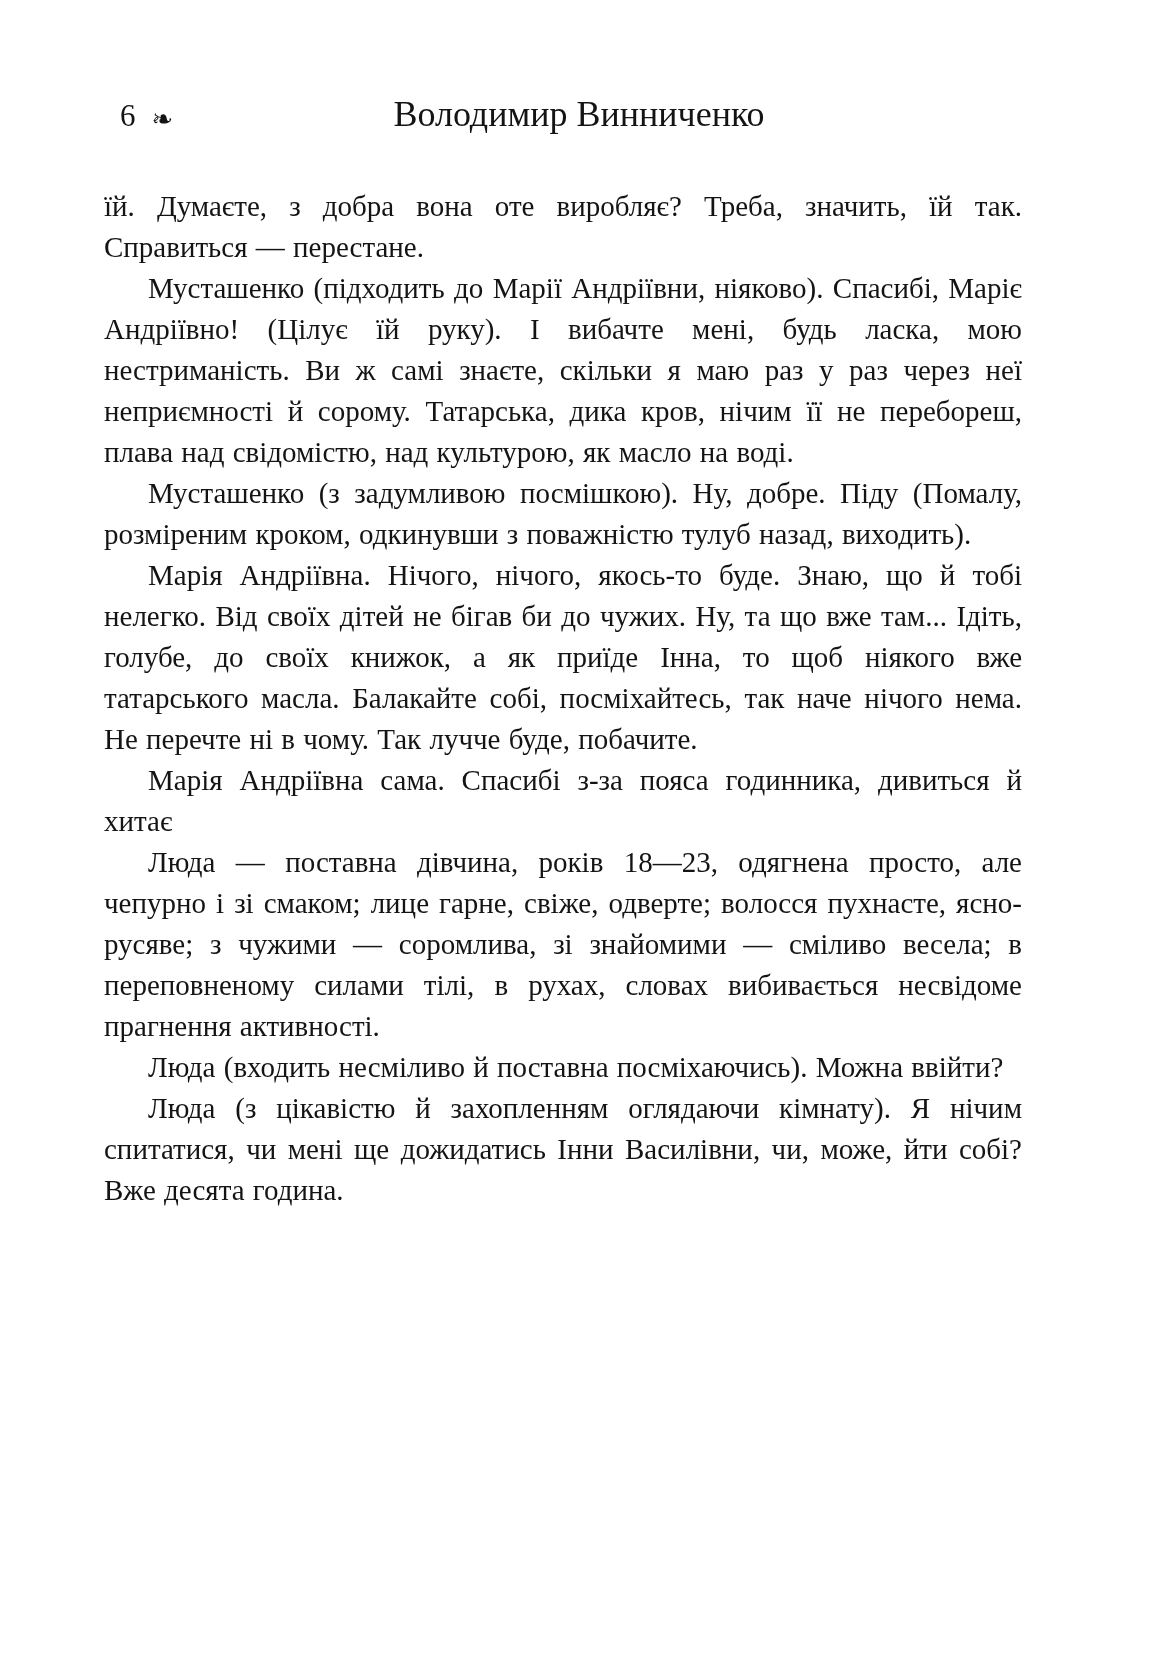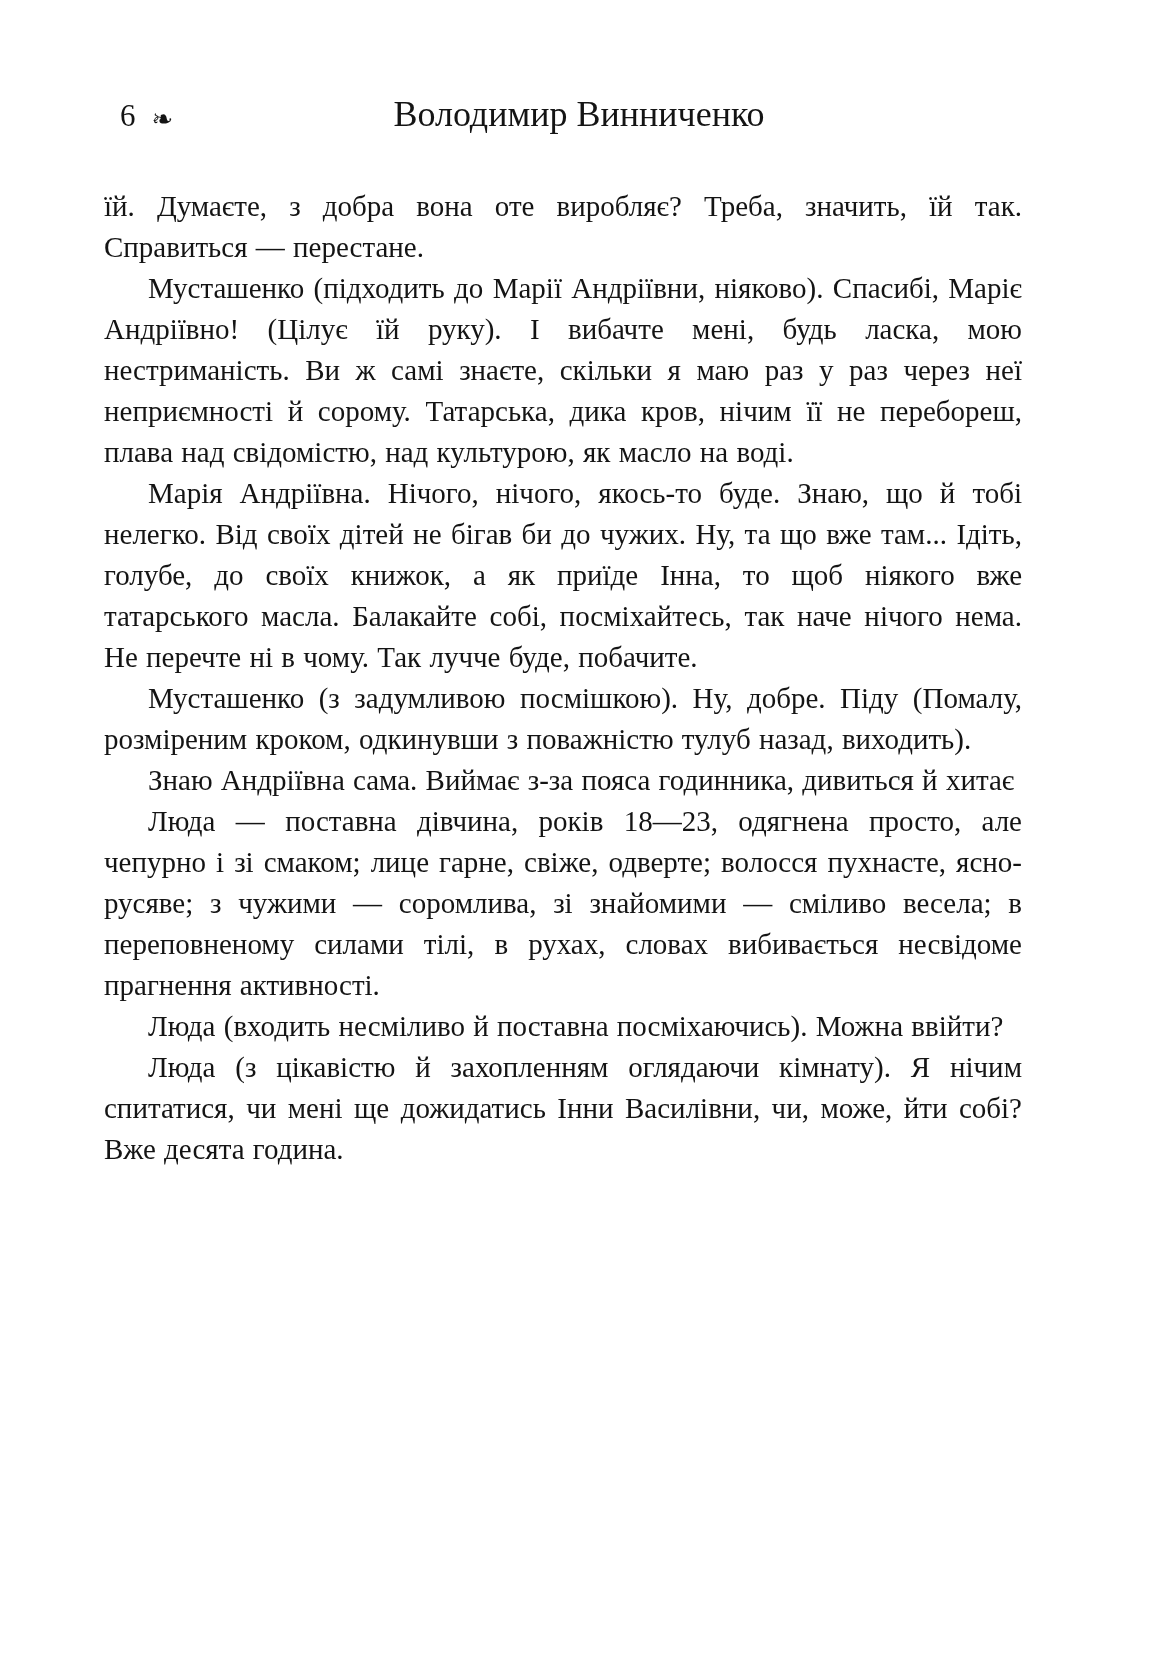--- a/index.html
+++ b/index.html
@@ -81,21 +81,21 @@
       <span class="page-number">6</span>
       <span class="fleuron">❧</span>
     </div>
     <div class="header-title">Володимир Винниченко</div>
   </div>
 
   <div class="body-text">
 
   <p class="para no-indent">їй. Думаєте, з добра вона оте виробляє? Треба, значить, їй так. Справиться — перестане.</p>
       <p class="para">Мусташенко (підходить до Марії Андріївни, ніяково). Спасибі, Маріє Андріївно! (Цілує їй руку). І вибачте мені, будь ласка, мою нестриманість. Ви ж самі знаєте, скільки я маю раз у раз через неї неприємності й сорому. Татарська, дика кров, нічим її не перебореш, плава над свідомістю, над культурою, як масло на воді.</p>
+      <p class="para">Мусташенко (з задумливою посмішкою). Ну, добре. Піду (Помалу, розміреним кроком, одкинувши з поважністю тулуб назад, виходить).</p>
       <p class="para">Марія Андріївна. Нічого, нічого, якось-то буде. Знаю, що й тобі нелегко. Від своїх дітей не бігав би до чужих. Ну, та що вже там... Ідіть, голубе, до своїх книжок, а як приїде Інна, то щоб ніякого вже татарського масла. Балакайте собі, посміхайтесь, так наче нічого нема. Не перечте ні в чому. Так лучче буде, побачите.</p>
-      <p class="para">Мусташенко (з задумливою посмішкою). Ну, добре. Піду (Помалу, розміреним кроком, одкинувши з поважністю тулуб назад, виходить).</p>
-      <p class="para">Знаю Андріївна сама. Виймає з-за пояса годинника, дивиться й хитає</p>
+      <p class="para">Марія Андріївна сама. Спасибі з-за пояса годинника, дивиться й хитає</p>
       <p class="para">Люда — поставна дівчина, років 18—23, одягнена просто, але чепурно і зі смаком; лице гарне, свіже, одверте; волосся пухнасте, ясно-русяве; з чужими — соромлива, зі знайомими — сміливо весела; в переповненому силами тілі, в рухах, словах вибивається несвідоме прагнення активності.</p>
       <p class="para">Люда (входить несміливо й поставна посміхаючись). Можна ввійти?</p>
       <p class="para">Люда (з цікавістю й захопленням оглядаючи кімнату). Я нічим спитатися, чи мені ще дожидатись Інни Василівни, чи, може, йти собі? Вже десята година.</p>
     </div>
 
 </div>
 
 </body></html>

